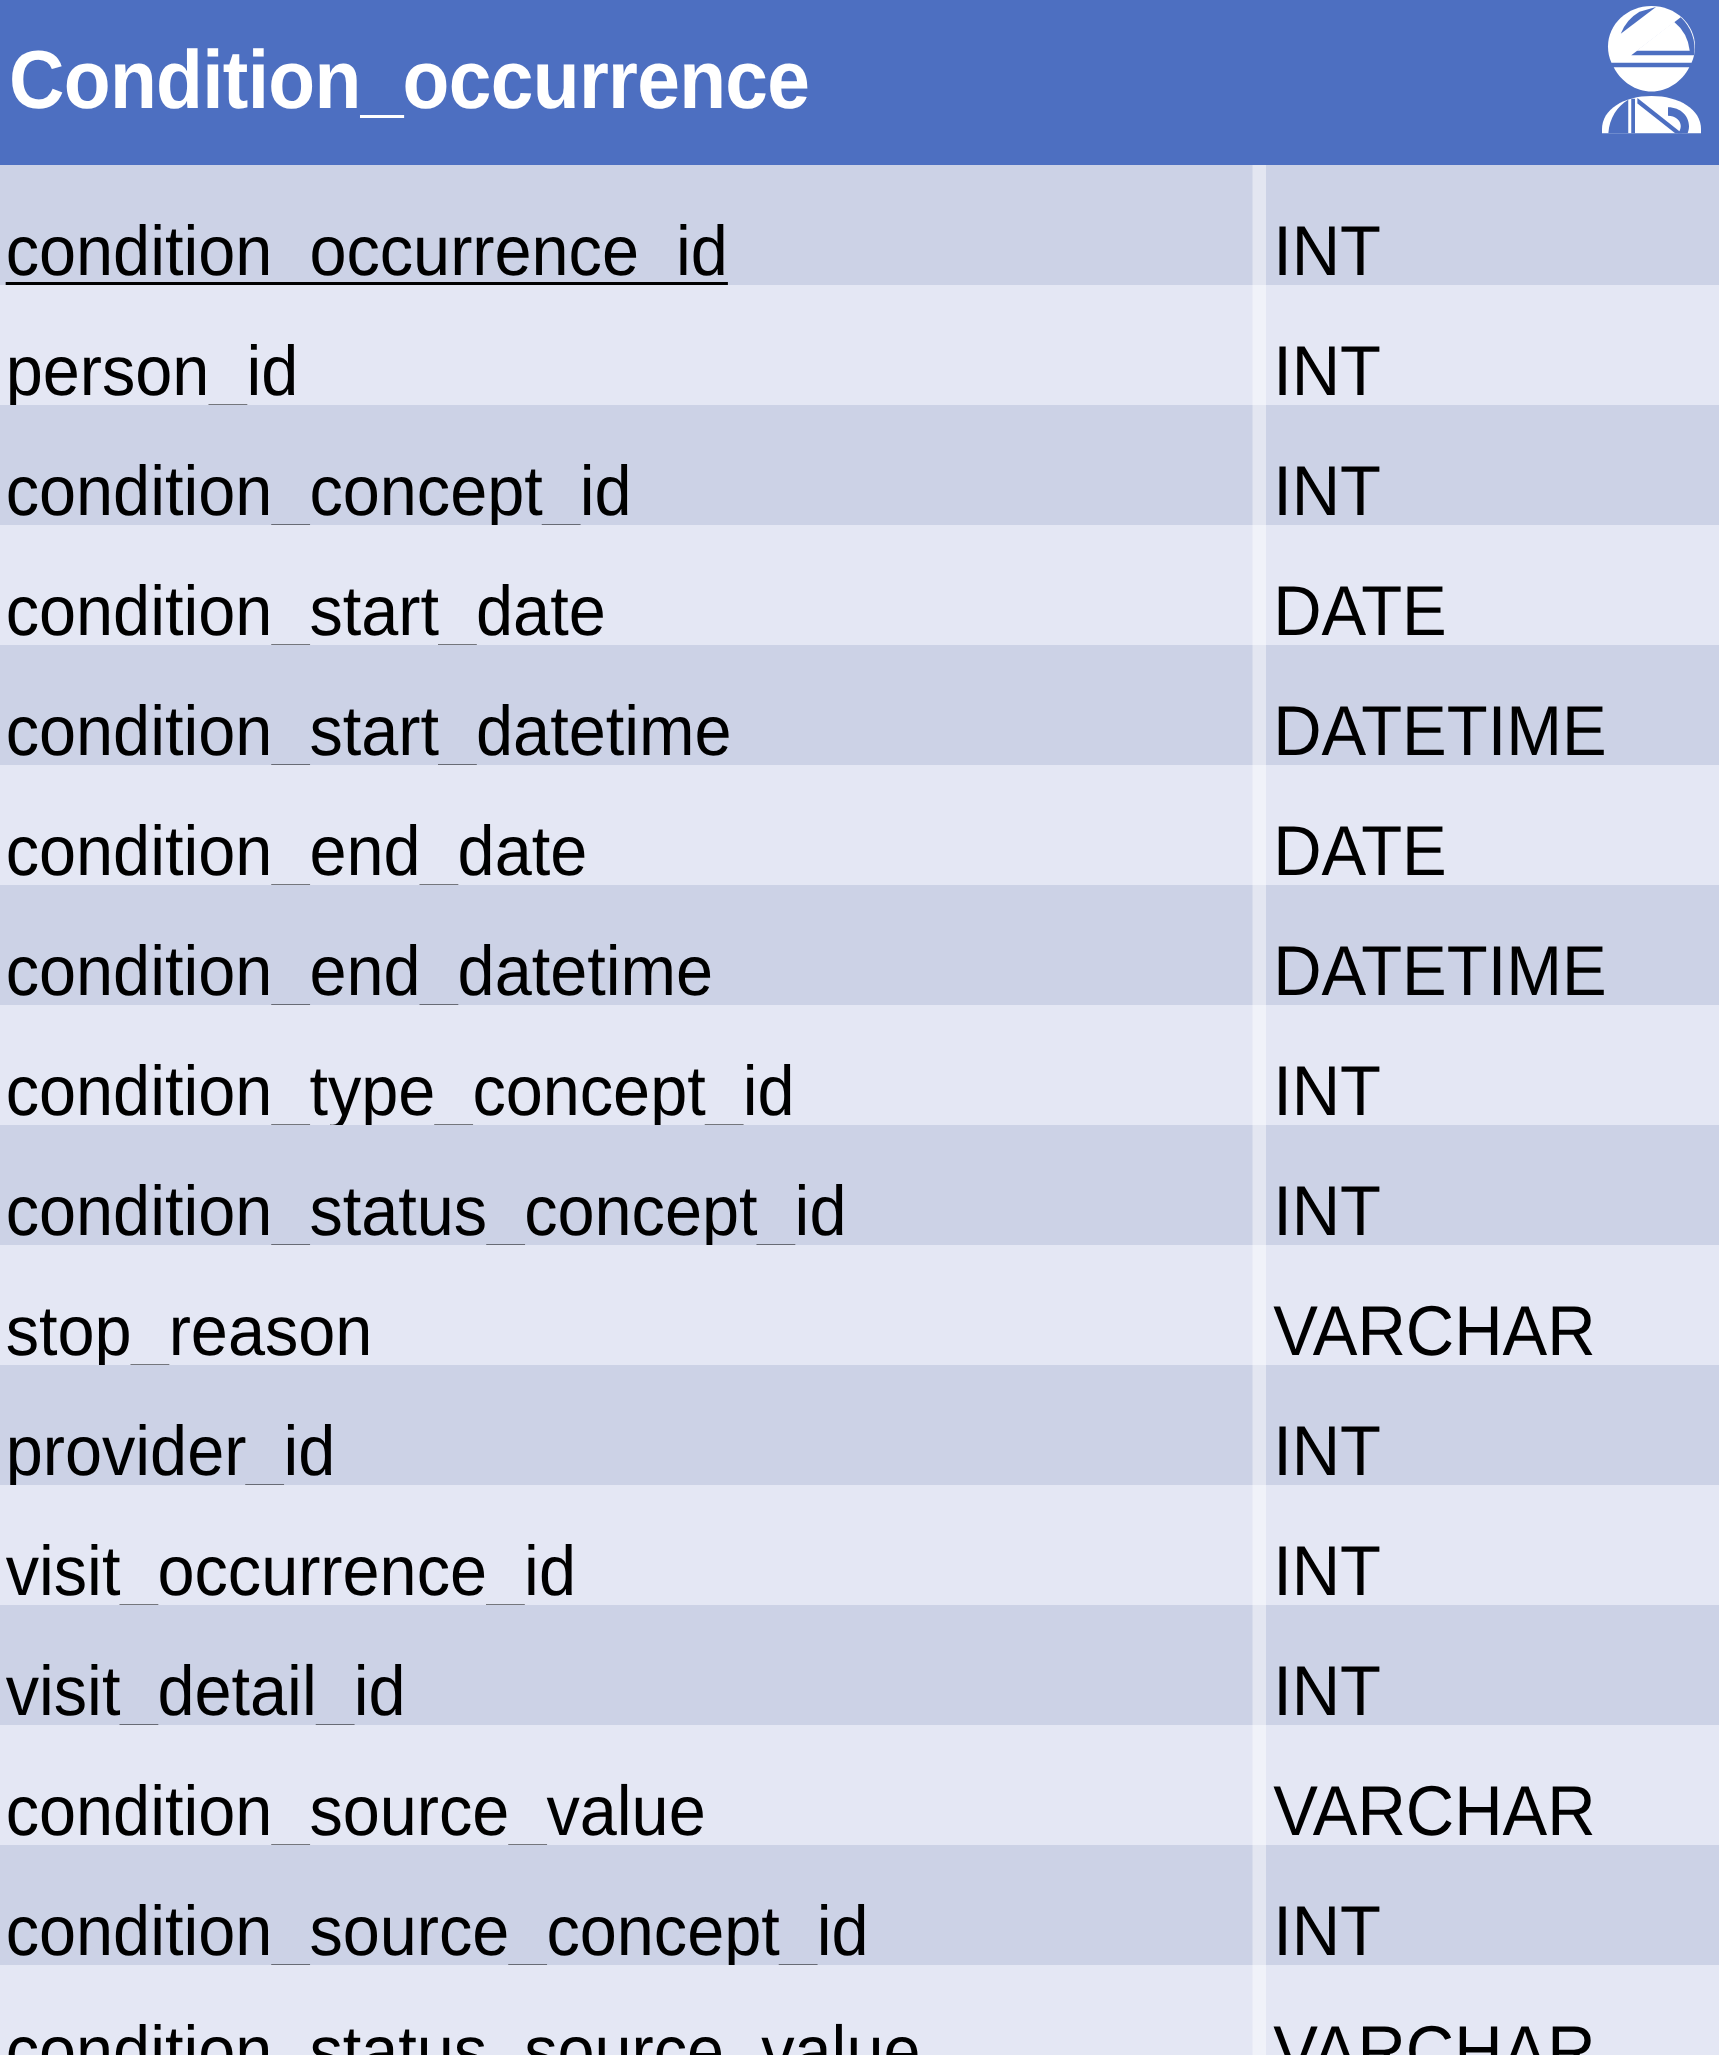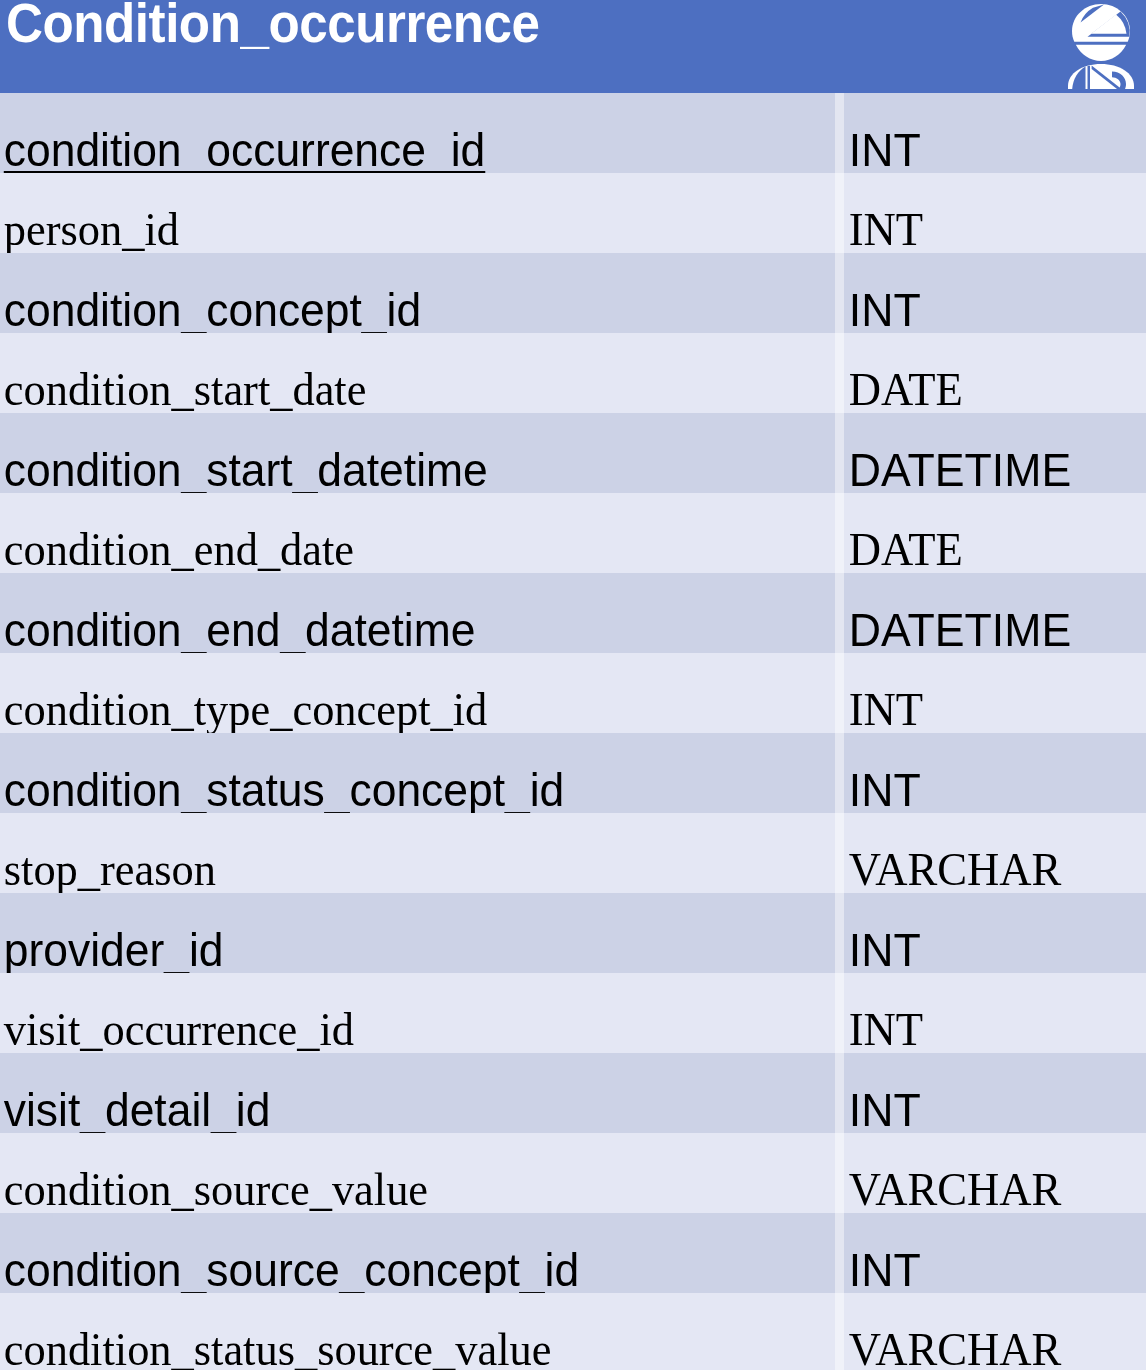--- a/index.html
+++ b/index.html
@@ -13,23 +13,24 @@
   .erd-entity {
     position: relative;
     width: 1146px;
     height: 1370px;
     overflow: hidden;
     background: #e4e7f4;
   }
   
   .entity-header {
     position: relative;
-    height: 93px;
+    height: 110px;
     background: #4d6fc1;
     display: flex;
+    align-items: center;
     box-sizing: border-box;
     padding: 0 4px 0 6px;
   }
   .entity-title {
     color: #ffffff;
     font-size: 55px;
     font-weight: bold;
     line-height: 1;
     letter-spacing: -0.5px;
     white-space: nowrap;
@@ -52,21 +53,21 @@
     display: block;
   }
   .field-row {
     position: relative;
     height: 80px;
     display: flex;
     align-items: flex-end;
     box-sizing: border-box;
   }
   .field-row.shade-dark  { background: #ccd2e6; }
-  .field-row.shade-light { background: #e4e7f4; font-family: Liberation Serif, serif; }
+  .field-row.shade-light { background: #e4e7f4; }
 
   .field-name {
     flex: 0 0 835px;
     width: 835px;
     box-sizing: border-box;
     padding-left: 4px;
     font-size: 47px;
     color: #000000;
     line-height: 1;
     white-space: nowrap;

